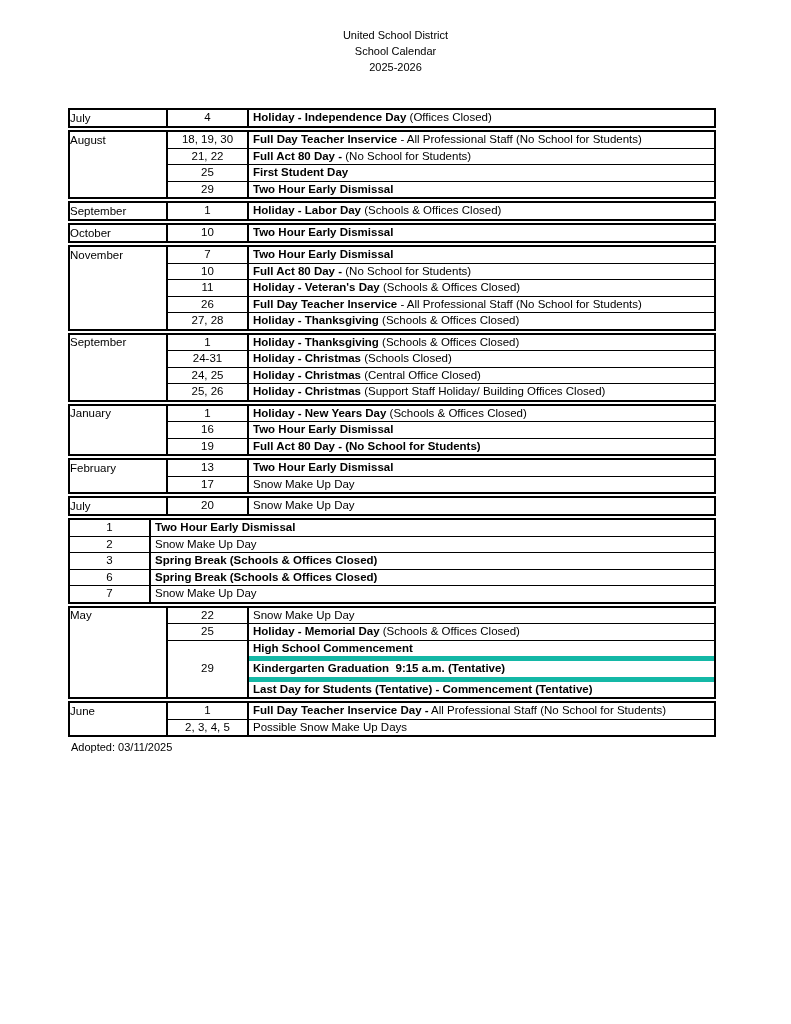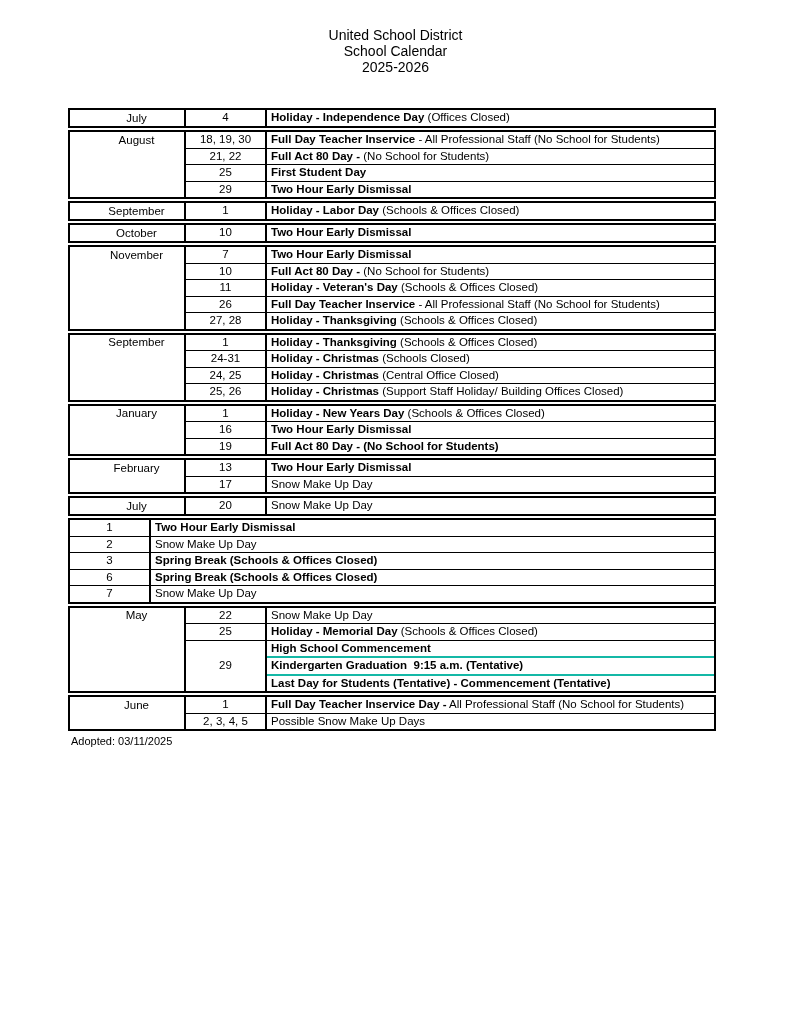--- a/index.html
+++ b/index.html
@@ -15,44 +15,43 @@
   }
   .page {
     width: 791px;
     height: 1024px;
     position: relative;
     background: #ffffff;
   }
   .doc-title {
     padding-top: 27px;
     text-align: center;
-    font-size: 14px;
+    font-size: 11px;
     line-height: 16px;
   }
   .calendar {
     margin: 33px 0 0 68px;
     width: 648px;
   }
   .month-block {
     display: flex;
     border: 2px solid #000;
     margin-bottom: 2px;
     box-sizing: border-box;
     background: #fff;
   }
   .month-cell {
-    width: 116px;
+    width: 98px;
     flex-shrink: 0;
     border-right: 2px solid #000;
-    text-align: center;
+    text-align: left;
     font-size: 11.5px;
     line-height: 15.5px;
     padding-top: 0.5px;
     box-sizing: border-box;
-    padding-left: 19px;
   }
   .entries {
     flex: 1;
     display: flex;
     flex-direction: column;
     min-width: 0;
   }
   .entry-row {
     display: flex;
     border-bottom: 1px solid #000;
@@ -72,21 +71,21 @@
     text-align: center;
   }
   .events {
     flex: 1;
     display: flex;
     flex-direction: column;
     justify-content: flex-start;
     min-width: 0;
   }
   .event-line {
-    border-bottom: 2px solid #14b8a6;
+    border-bottom: 5px solid #14b8a6;
     padding: 0 3px 0 4px;
     font-size: 11.5px;
     line-height: 15.5px;
     min-height: 15.5px;
     white-space: pre-wrap;
     word-wrap: break-word;
   }
   .event-line:last-child { border-bottom: none; }
   .event-bold { font-weight: bold; }
   .doc-footer {

